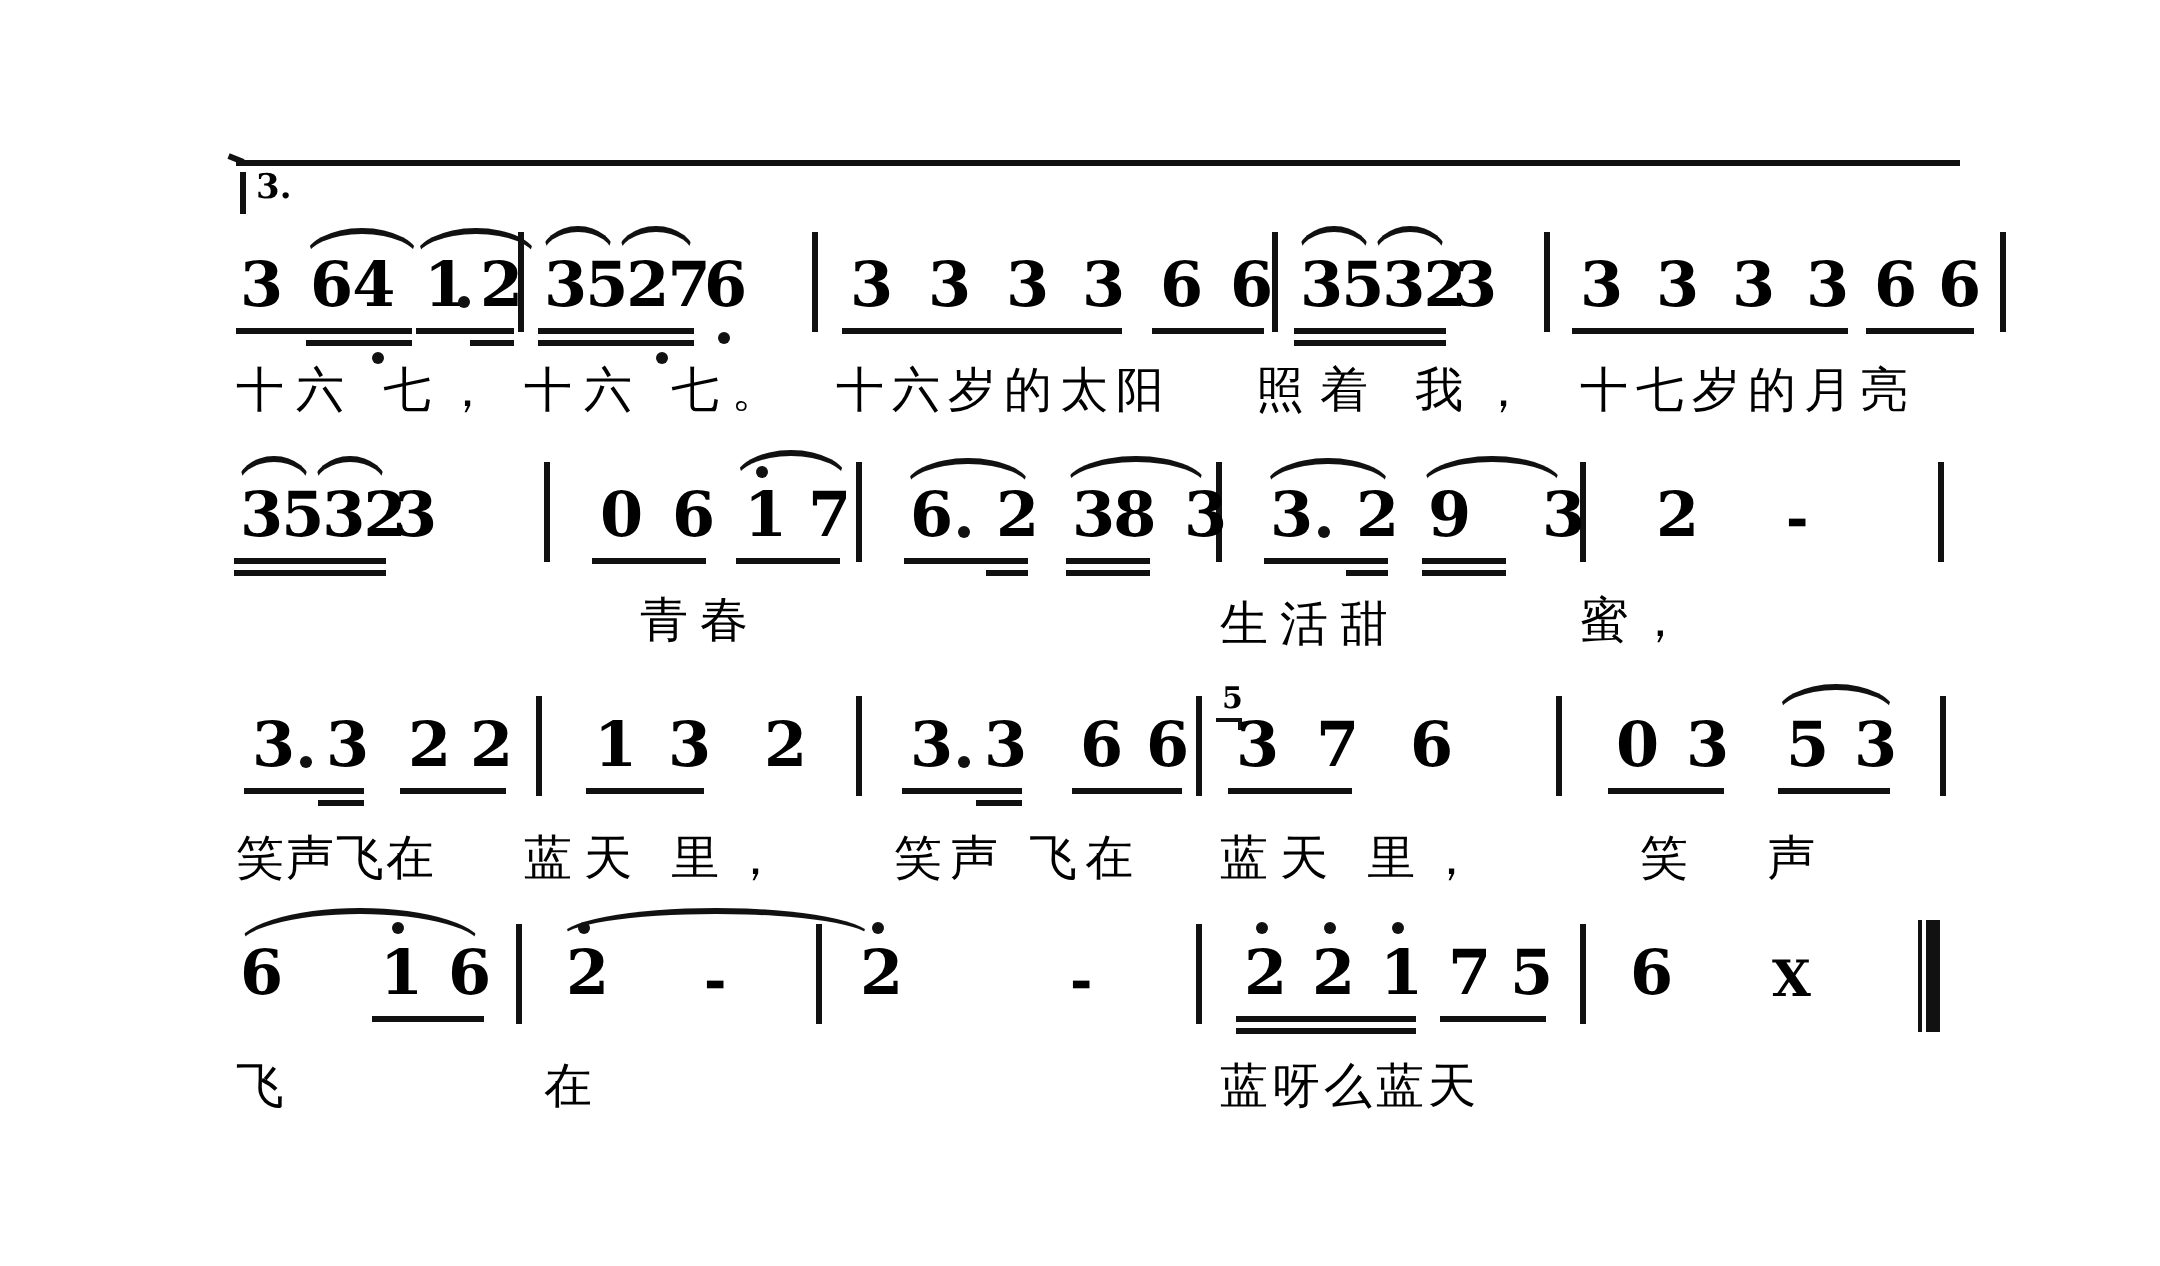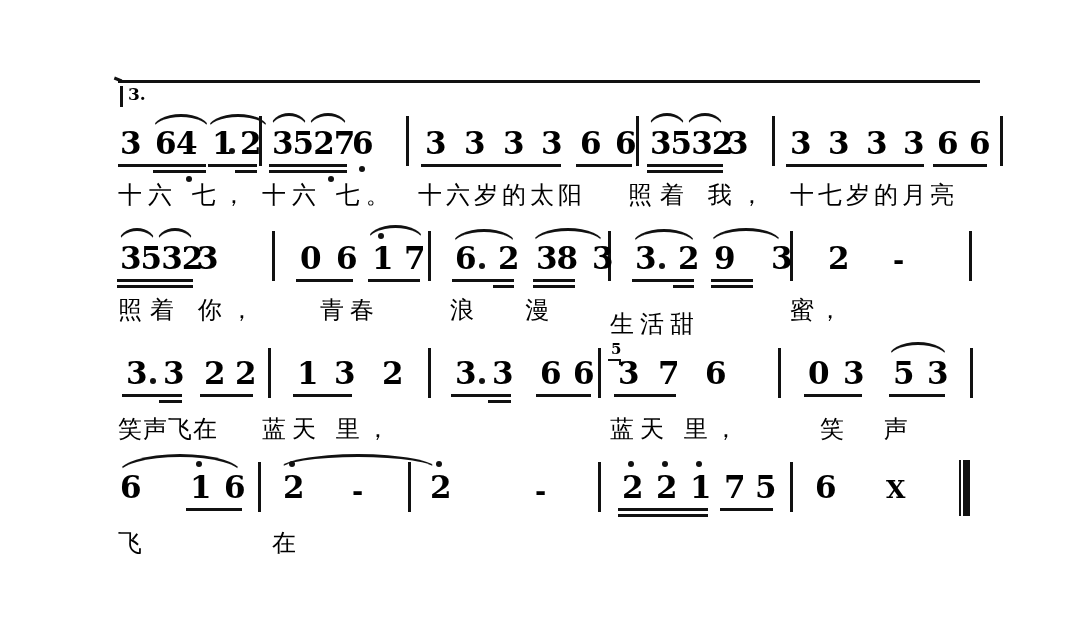--- a/index.html
+++ b/index.html
@@ -314,24 +314,22 @@
       <div class="beam" style="left:711px; top:50px; width:42px;"></div>
       <div class="beam" style="left:711px; top:56px; width:42px;"></div>
       <div class="note" style="left:771px; top:14px;">3</div>
       <div class="slur" style="left:710px; top:-1px; width:70px;"></div>
 
       <div class="note" style="left:828px; top:14px;">2</div>
       <div class="note dash" style="left:893px; top:16px;">-</div>
     </div>
 
     <div class="lyric-line">
-      <div class="lyric" style="left:118px; top:6px; letter-spacing:8px;">照着 你，</div>
       <div class="lyric" style="left:320px; top:6px; letter-spacing:6px;">青春</div>
-      <div class="lyric" style="left:450px; top:6px; letter-spacing:12px;">浪  漫</div>
-      <div class="lyric" style="left:610px; top:20px; letter-spacing:6px;">生活甜</div>
+      <div class="lyric" style="left:610px; top:8px; letter-spacing:6px;">生活甜</div>
       <div class="lyric" style="left:790px; top:6px; letter-spacing:4px;">蜜，</div>
     </div>
   </div>
 
   <div class="system" style="top:340px;">
     <div class="note-line">
 
       <div class="barline" style="left:268px; top:8px; height:50px;"></div>
       <div class="barline" style="left:428px; top:8px; height:50px;"></div>
       <div class="barline" style="left:598px; top:8px; height:50px;"></div>
@@ -376,20 +374,21 @@
       <div class="beam" style="left:804px; top:54px; width:58px;"></div>
       <div class="note" style="left:893px; top:18px;">5</div>
       <div class="note" style="left:927px; top:18px;">3</div>
       <div class="beam" style="left:889px; top:54px; width:56px;"></div>
       <div class="slur" style="left:888px; top:2px; width:58px;"></div>
     </div>
 
     <div class="lyric-line" style="top:8px;">
       <div class="lyric" style="left:118px; top:6px; letter-spacing:1px;">笑声飞在</div>
       <div class="lyric" style="left:262px; top:6px; letter-spacing:6px;">蓝天 里，</div>
+      <div class="lyric" style="left:447px; top:6px; letter-spacing:4px;">笑声 飞在</div>
       <div class="lyric" style="left:610px; top:6px; letter-spacing:6px;">蓝天 里，</div>
       <div class="lyric" style="left:820px; top:6px; letter-spacing:16px;">笑 声</div>
     </div>
   </div>
 
   <div class="system" style="top:450px;">
     <div class="note-line">
 
       <div class="barline" style="left:258px; top:12px; height:50px;"></div>
       <div class="barline" style="left:408px; top:12px; height:50px;"></div>
@@ -430,16 +429,17 @@
 
       <div class="final-barline" style="left:959px; top:10px;">
         <i class="thin"></i>
           <i class="thick"></i>
       </div>
     </div>
 
     <div class="lyric-line" style="top:12px;">
       <div class="lyric" style="left:118px; top:6px;">飞</div>
       <div class="lyric" style="left:272px; top:6px;">在</div>
+      <div class="lyric" style="left:610px; top:6px; letter-spacing:2px;">蓝呀么蓝天</div>
     </div>
   </div>
 
 </div>
 
 </body></html>

